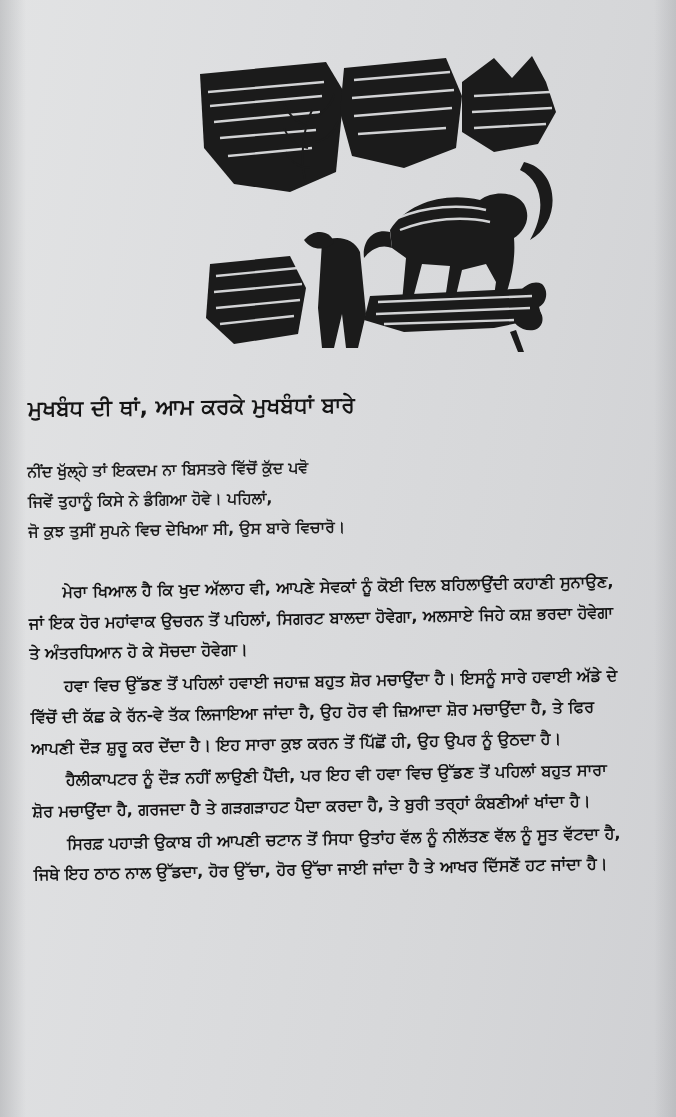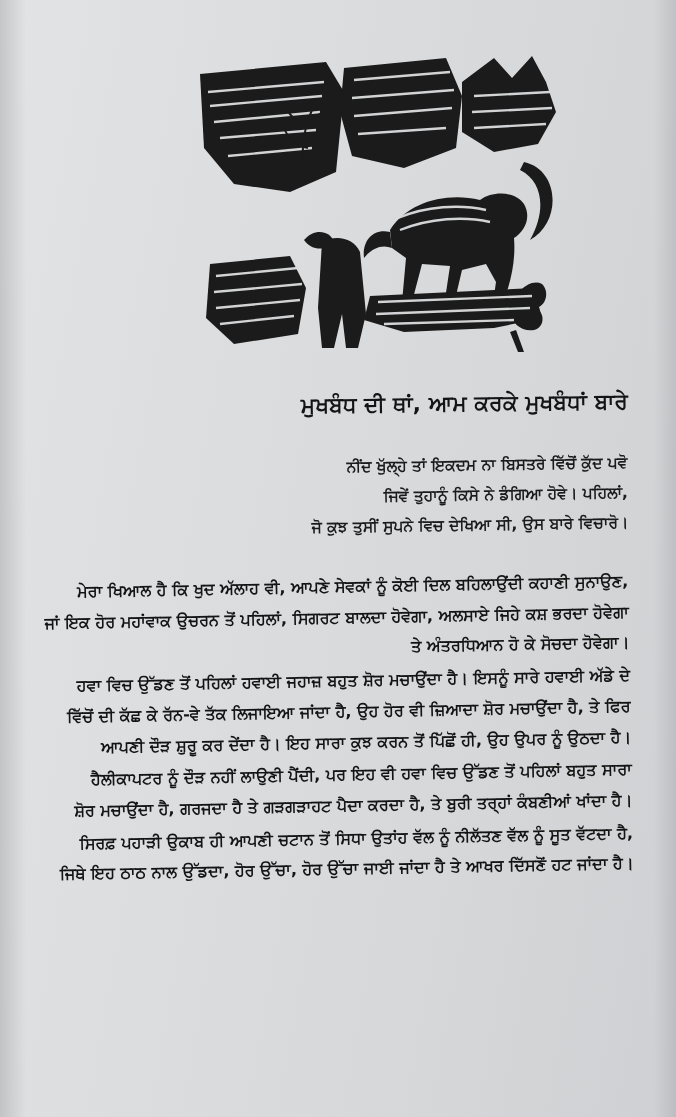--- a/index.html
+++ b/index.html
@@ -36,21 +36,20 @@
     width: 22px;
     background: linear-gradient(270deg, rgba(120,122,126,0.22), rgba(120,122,126,0));
     pointer-events: none;
   }
 
   .content {
     position: absolute;
     left: 28px;
     top: 52px;
     width: 600px;
-    text-align: right;
   }
 
   
   .illustration-wrap {
     width: 366px;
     margin-left: 166px;
     margin-bottom: 6px;
   }
   .illustration {
     display: block;

